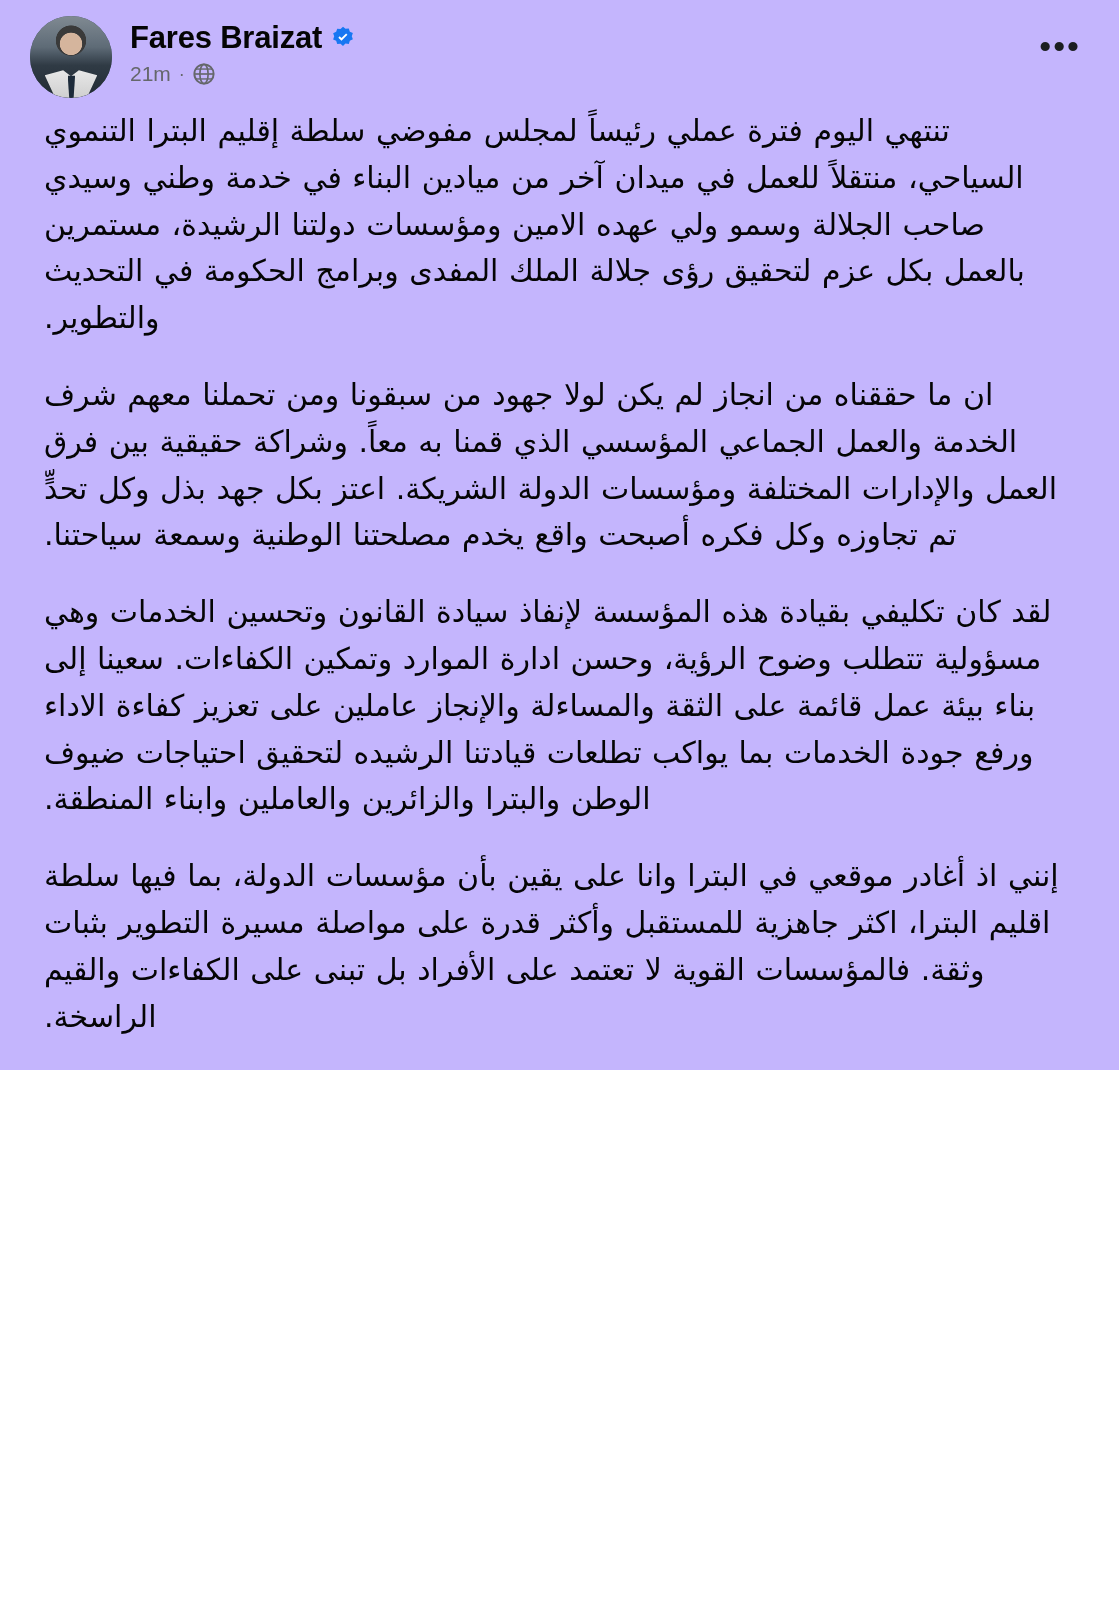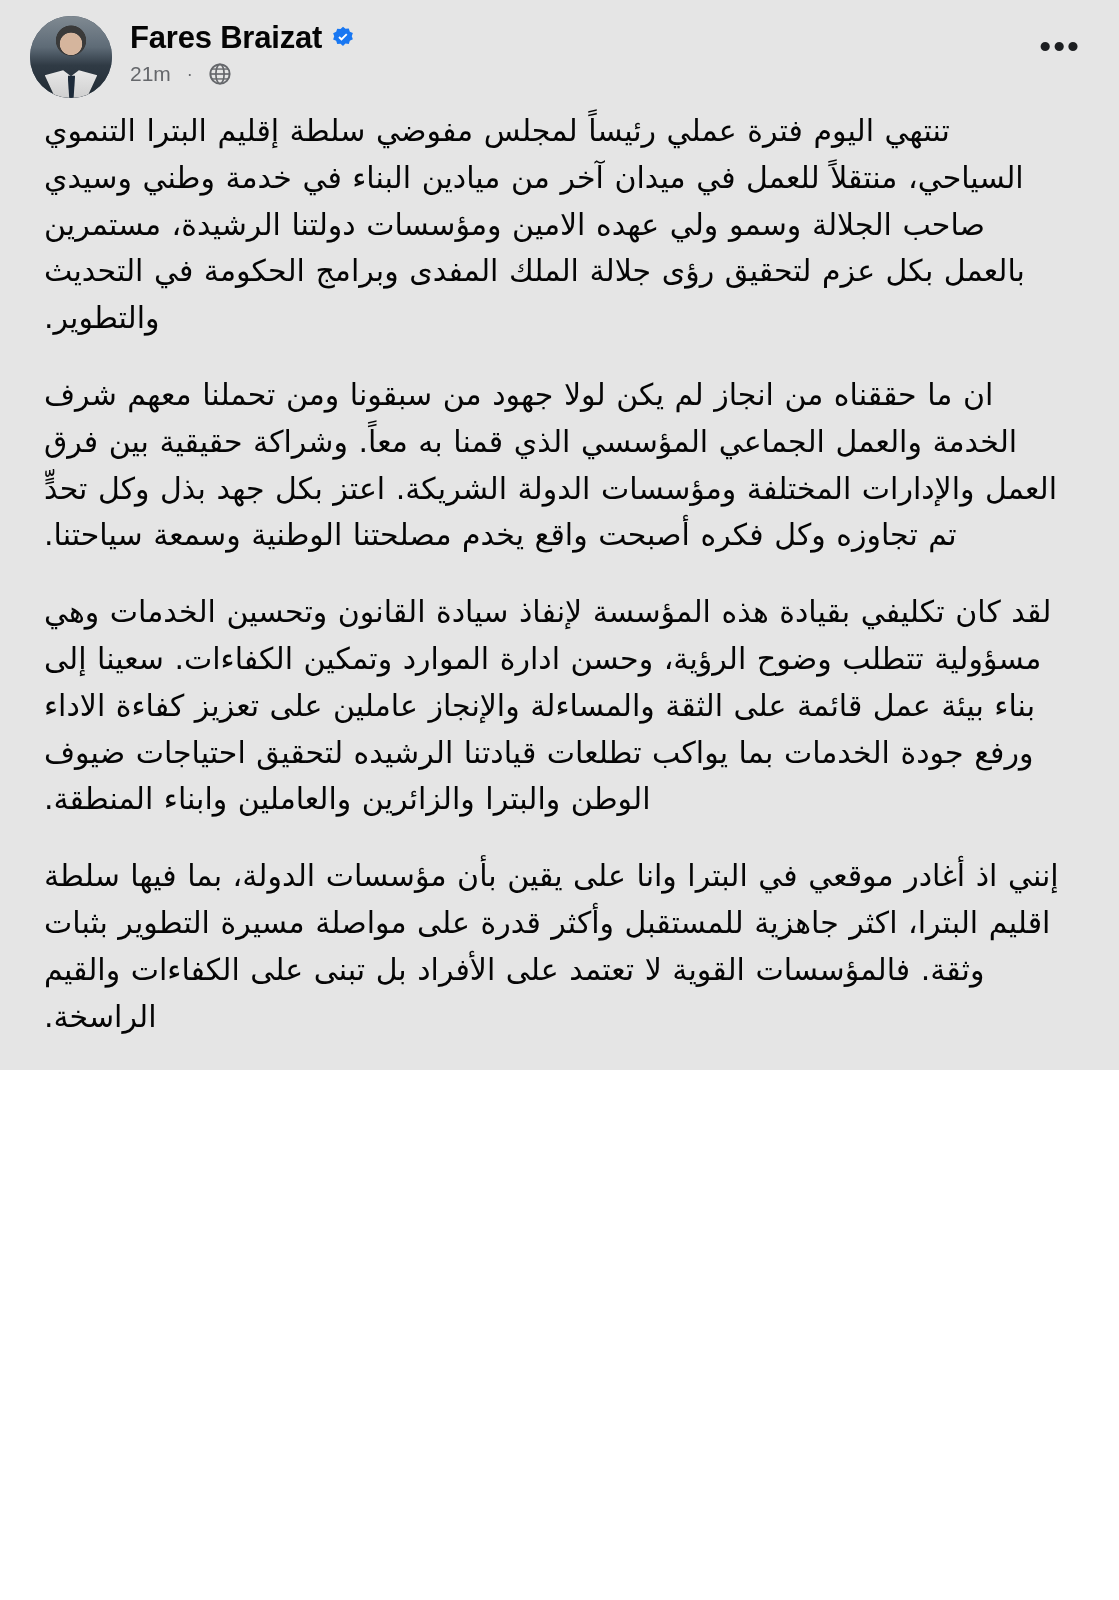--- a/index.html
+++ b/index.html
@@ -10,21 +10,21 @@
   body {
     width: 1119px;
     min-height: 1600px;
     font-family: "Liberation Sans", sans-serif;
     color: #050505;
   }
   .post {
     width: 1119px;
     box-sizing: border-box;
     padding: 0;
-    background: #e5e5e5;
+    background: #c4b5fd;
   }
   .post-header {
     display: flex;
     align-items: flex-start;
     padding: 16px 22px 6px 22px;
     box-sizing: border-box;
     direction: rtl;
   }
   
   .post-header {
@@ -89,21 +89,21 @@
   }
   .verified {
     width: 26px;
     height: 26px;
     display: inline-block;
     flex: 0 0 auto;
   }
   .meta-row {
     display: flex;
     align-items: center;
-    gap: 16px;
+    gap: 8px;
     margin-top: 6px;
     color: #65676b;
     font-size: 21px;
   }
   .meta-dot {
     font-size: 18px;
     line-height: 1;
     color: #65676b;
   }
   .globe {

